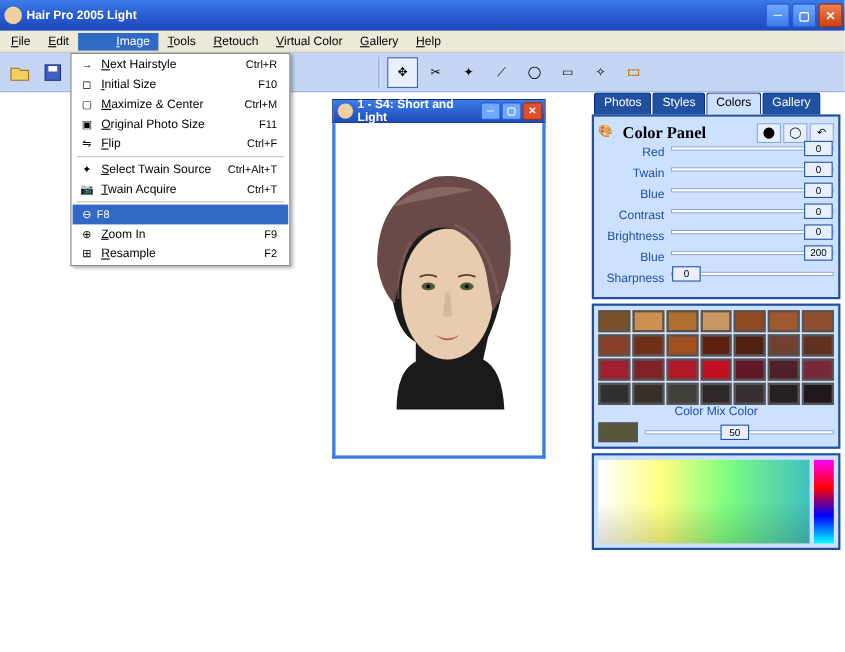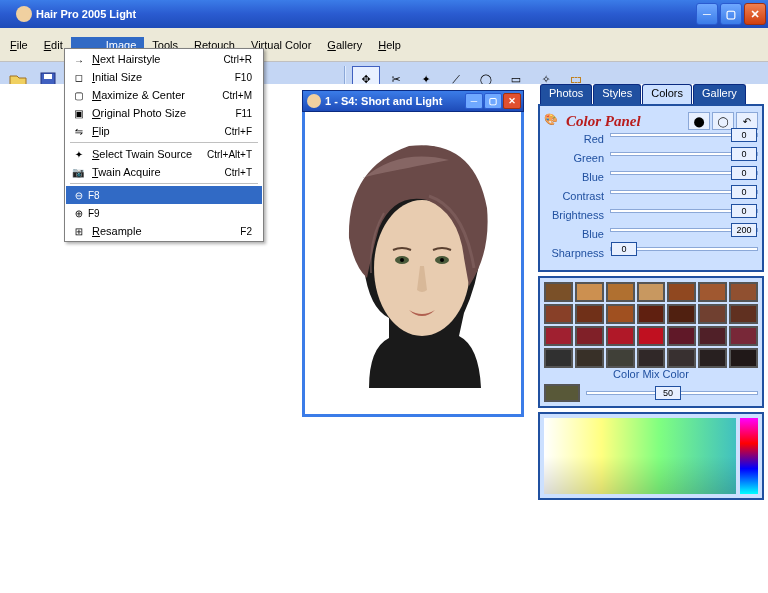--- a/index.html
+++ b/index.html
@@ -1,64 +1,64 @@
 <!DOCTYPE html>
 <html><head>
 <meta charset="utf-8">
 <style>
 * { box-sizing: border-box; margin: 0; padding: 0; font-family: Tahoma, sans-serif; font-size: 11px; }
 body { width: 768px; height: 593px; overflow: hidden; background: #fff; }
 
-.titlebar { height: 28px; background: linear-gradient(to bottom, #3b7ce8 0%, #2a5bd0 50%, #1e4bb8 100%); display: flex; align-items: center; padding: 0 2px 0 16px; color: #fff; font-weight: bold; font-size: 13px; }
+.titlebar { height: 28px; background: linear-gradient(to bottom, #3b7ce8 0%, #2a5bd0 50%, #1e4bb8 100%); display: flex; align-items: center; padding: 0 2px 0 4px; color: #fff; font-weight: bold; font-size: 13px; }
 .titlebar .icon { width: 16px; height: 16px; background: #f0d0a0; border-radius: 50%; margin-right: 4px; }
 .titlebar .title { flex: 1; }
 .win-btns { display: flex; gap: 2px; }
 .win-btn { width: 22px; height: 22px; border-radius: 3px; display: flex; align-items: center; justify-content: center; color: #fff; font-weight: bold; font-size: 11px; cursor: pointer; }
 .win-min, .win-max { background: linear-gradient(to bottom, #6fa8ff, #3b7ce8); border: 1px solid #2a5bd0; }
 .win-close { background: linear-gradient(to bottom, #f08050, #d04010); border: 1px solid #a03010; }
 
-.menubar { height: 34px; background: #ece9d8; display: flex; align-items: center; padding: 0 2px; border-bottom: 1px solid #c0c0c0; }
+.menubar { height: 20px; background: #ece9d8; display: flex; align-items: center; padding: 0 2px; border-bottom: 1px solid #c0c0c0; }
 .menu-item { padding: 2px 8px; cursor: pointer; }
 .menu-item.active { background: #316ac5; color: #fff; padding-left: 35px; }
 .menu-item u { text-decoration: underline; }
 
 .dropdown { position: absolute; top: 48px; left: 64px; width: 200px; background: #fff; border: 1px solid #808080; box-shadow: 2px 2px 3px rgba(0,0,0,0.3); z-index: 100; padding: 1px; }
 .dd-item { display: flex; align-items: center; height: 18px; padding: 0 4px; cursor: pointer; }
 .dd-item:hover, .dd-item.hover { background: #316ac5; color: #fff; }
 .dd-icon { width: 18px; height: 16px; display: flex; align-items: center; justify-content: center; font-size: 10px; }
 .dd-label { flex: 1; padding-left: 4px; }
 .dd-short { text-align: right; padding-right: 6px; font-size: 10px; }
 .dd-sep { height: 1px; background: #c0c0c0; margin: 2px 4px; }
 
 .toolbar { height: 36px; background: #c4d6f4; border-bottom: 1px solid #8ba8d8; display: flex; align-items: center; padding: 0 4px; }
 .tb-btn { width: 28px; height: 28px; display: flex; align-items: center; justify-content: center; margin-right: 2px; cursor: pointer; }
 .tb-sep { width: 2px; height: 28px; border-left: 1px solid #8ba8d8; border-right: 1px solid #e0ecff; margin: 0 6px; }
 .tb-spacer { width: 260px; }
 
 .workspace { position: absolute; top: 84px; left: 0; right: 0; bottom: 0; background: #fff; }
 
-.img-window { position: absolute; left: 302px; top: 6px; width: 222px; background: #fff; }
+.img-window { position: absolute; left: 302px; top: 6px; width: 194px; background: #fff; }
 .img-title { height: 22px; background: linear-gradient(to bottom, #3b7ce8, #1e4bb8); display: flex; align-items: center; padding: 0 2px 0 4px; color: #fff; font-weight: bold; font-size: 11px; border: 1px solid #0a2a80; }
 .img-title .icon { width: 14px; height: 14px; background: #f0d0a0; border-radius: 50%; margin-right: 4px; }
 .img-title .t { flex: 1; }
 .img-title .wb { width: 18px; height: 16px; margin-left: 1px; border-radius: 2px; display: flex; align-items: center; justify-content: center; font-size: 9px; cursor: pointer; }
 .img-title .wb.mm { background: #6fa8ff; border: 1px solid #2a5bd0; }
 .img-title .wb.cl { background: #e05030; border: 1px solid #a03010; }
 .img-body { border: 3px solid #3b7ce8; border-top: none; background: #fff; padding: 3px; }
 .img-canvas { width: 100%; height: 296px; background: #fff; display: flex; align-items: center; justify-content: center; }
 
 .sidepanel { position: absolute; right: 4px; top: 0; width: 226px; }
 .tabs { display: flex; height: 20px; margin-left: 2px; }
 .tab { padding: 2px 8px; background: #2050a0; color: #fff; border: 1px solid #0a2a80; border-bottom: none; margin-right: 1px; cursor: pointer; font-size: 11px; border-radius: 3px 3px 0 0; }
 .tab.active { background: #cce0ff; color: #000; }
 
 .panel { border: 2px solid #2050a0; background: #cce0ff; padding: 4px; margin-bottom: 4px; }
 .panel-head { display: flex; align-items: center; background: #cce0ff; padding: 2px 0; }
 .panel-head .ico { width: 18px; height: 16px; margin-right: 4px; }
-.panel-head .pt { flex: 1; color: #b91c1c; font-weight: bold; font-size: 15px; font-style: italic; font-family: "Times New Roman", serif; }
+.panel-head .pt { flex: 1; color: #000000; font-weight: bold; font-size: 15px; font-family: "Times New Roman", serif; }
 .head-btn { width: 22px; height: 18px; background: #e8f0ff; border: 1px solid #8ba8d8; margin-left: 2px; display: flex; align-items: center; justify-content: center; cursor: pointer; font-size: 10px; }
 
 .slider-row { display: flex; align-items: flex-start; height: 18px; margin: 1px 0; }
 .slider-label { width: 66px; text-align: right; padding-right: 6px; color: #2050a0; font-size: 11px; }
 .slider-track { flex: 1; height: 4px; background: #fff; border: 1px solid #8ba8d8; position: relative; }
 .slider-thumb { position: absolute; top: -6px; width: 26px; height: 14px; background: #e8f0ff; border: 1px solid #2050a0; font-size: 9px; display: flex; align-items: center; justify-content: center; cursor: pointer; }
 .slider-thumb.left { left: 0; }
 .slider-thumb.right { right: 0; }
 
 .swatches { display: grid; grid-template-columns: repeat(7, 1fr); gap: 2px; }
@@ -136,20 +136,21 @@
       <span class="dd-label"><u>T</u>wain Acquire</span>
       <span class="dd-short">Ctrl+T</span>
     </div>
     <div class="dd-sep"></div>
     <div class="dd-item hover">
       <span class="dd-icon">⊖</span>
       <span class="dd-short">F8</span>
     </div>
     <div class="dd-item">
       <span class="dd-icon">⊕</span>
+      <span class="dd-label"><u>Z</u>oom In</span>
       <span class="dd-short">F9</span>
     </div>
     <div class="dd-item">
       <span class="dd-icon">⊞</span>
       <span class="dd-label"><u>R</u>esample</span>
       <span class="dd-short">F2</span>
     </div>
   </div>
 
 <div class="toolbar">
@@ -229,21 +230,21 @@
         <div class="head-btn">↶</div>
       </div>
       <div id="sliders">
           <div class="slider-row">
             <div class="slider-label">Red</div>
             <div class="slider-track">
               <div class="slider-thumb right">0</div>
             </div>
           </div>
           <div class="slider-row">
-            <div class="slider-label">Green</div>
+            <div class="slider-label">Twain</div>
             <div class="slider-track">
               <div class="slider-thumb right">0</div>
             </div>
           </div>
           <div class="slider-row">
             <div class="slider-label">Blue</div>
             <div class="slider-track">
               <div class="slider-thumb right">0</div>
             </div>
           </div>

